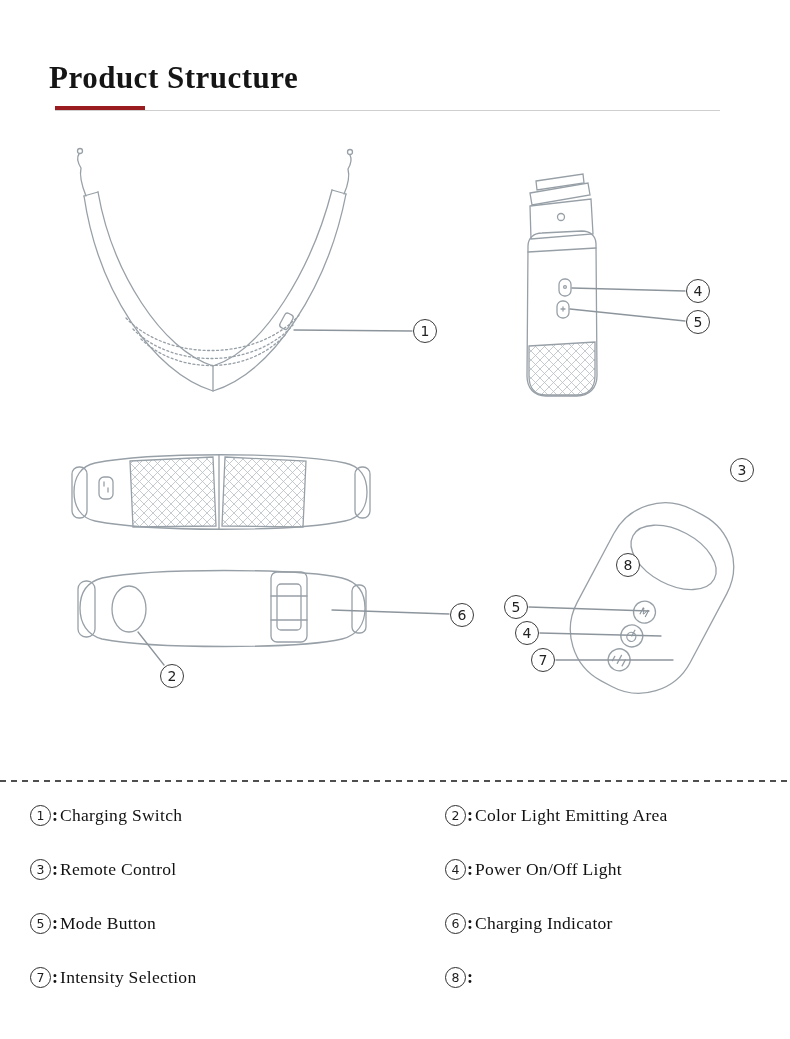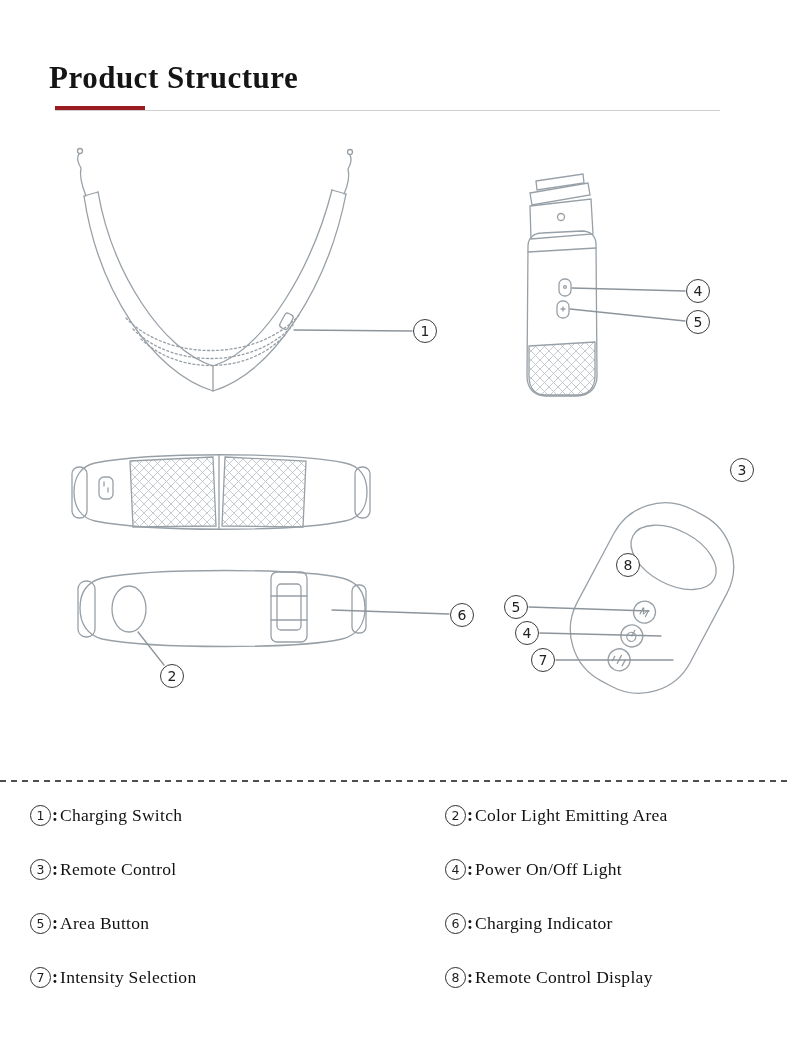--- a/index.html
+++ b/index.html
@@ -151,32 +151,31 @@
       <span class="llabel">Remote Control</span>
     </div>
     <div class="legend-item">
       <span class="lnum">4</span>
         <span class="lsep">:</span>
       <span class="llabel">Power On/Off Light</span>
     </div>
     <div class="legend-item">
       <span class="lnum">5</span>
         <span class="lsep">:</span>
-      <span class="llabel">Area Button</span>
+      <span class="llabel">Mode Button</span>
     </div>
     <div class="legend-item">
       <span class="lnum">6</span>
         <span class="lsep">:</span>
       <span class="llabel">Charging Indicator</span>
     </div>
     <div class="legend-item">
       <span class="lnum">7</span>
         <span class="lsep">:</span>
       <span class="llabel">Intensity Selection</span>
     </div>
     <div class="legend-item">
       <span class="lnum">8</span>
         <span class="lsep">:</span>
-      <span class="llabel">Remote Control Display</span>
     </div>
   </div>
 
 </div>
 
 </body></html>

